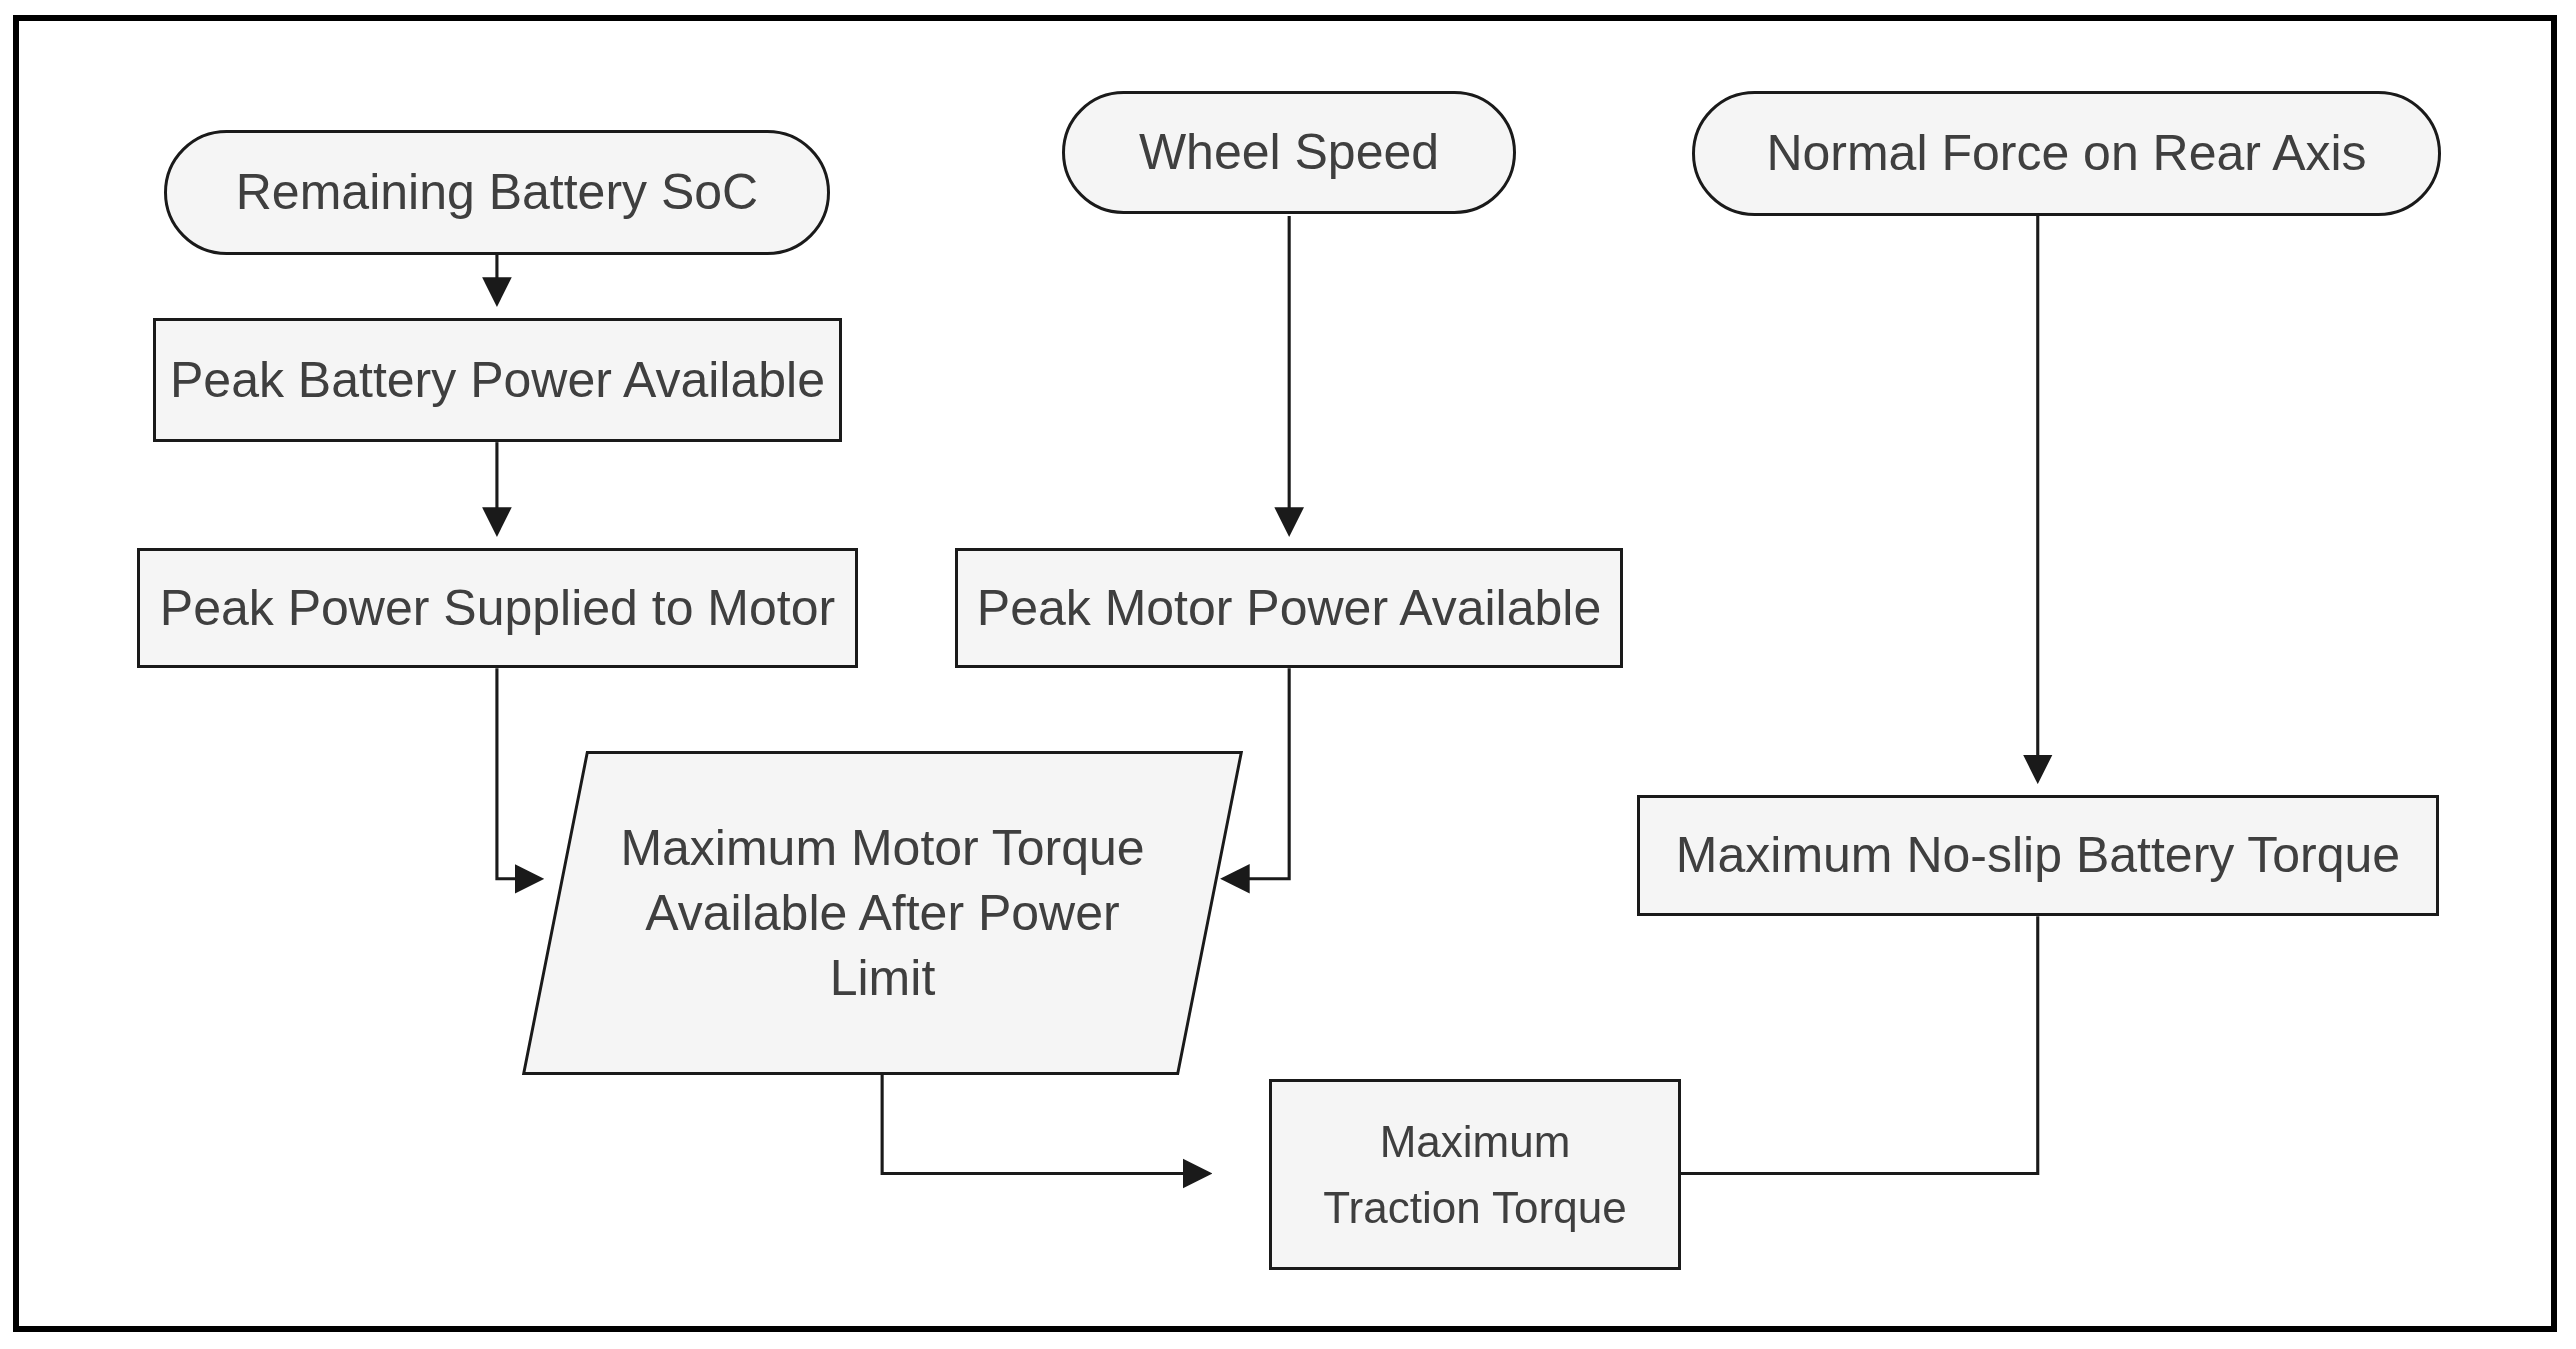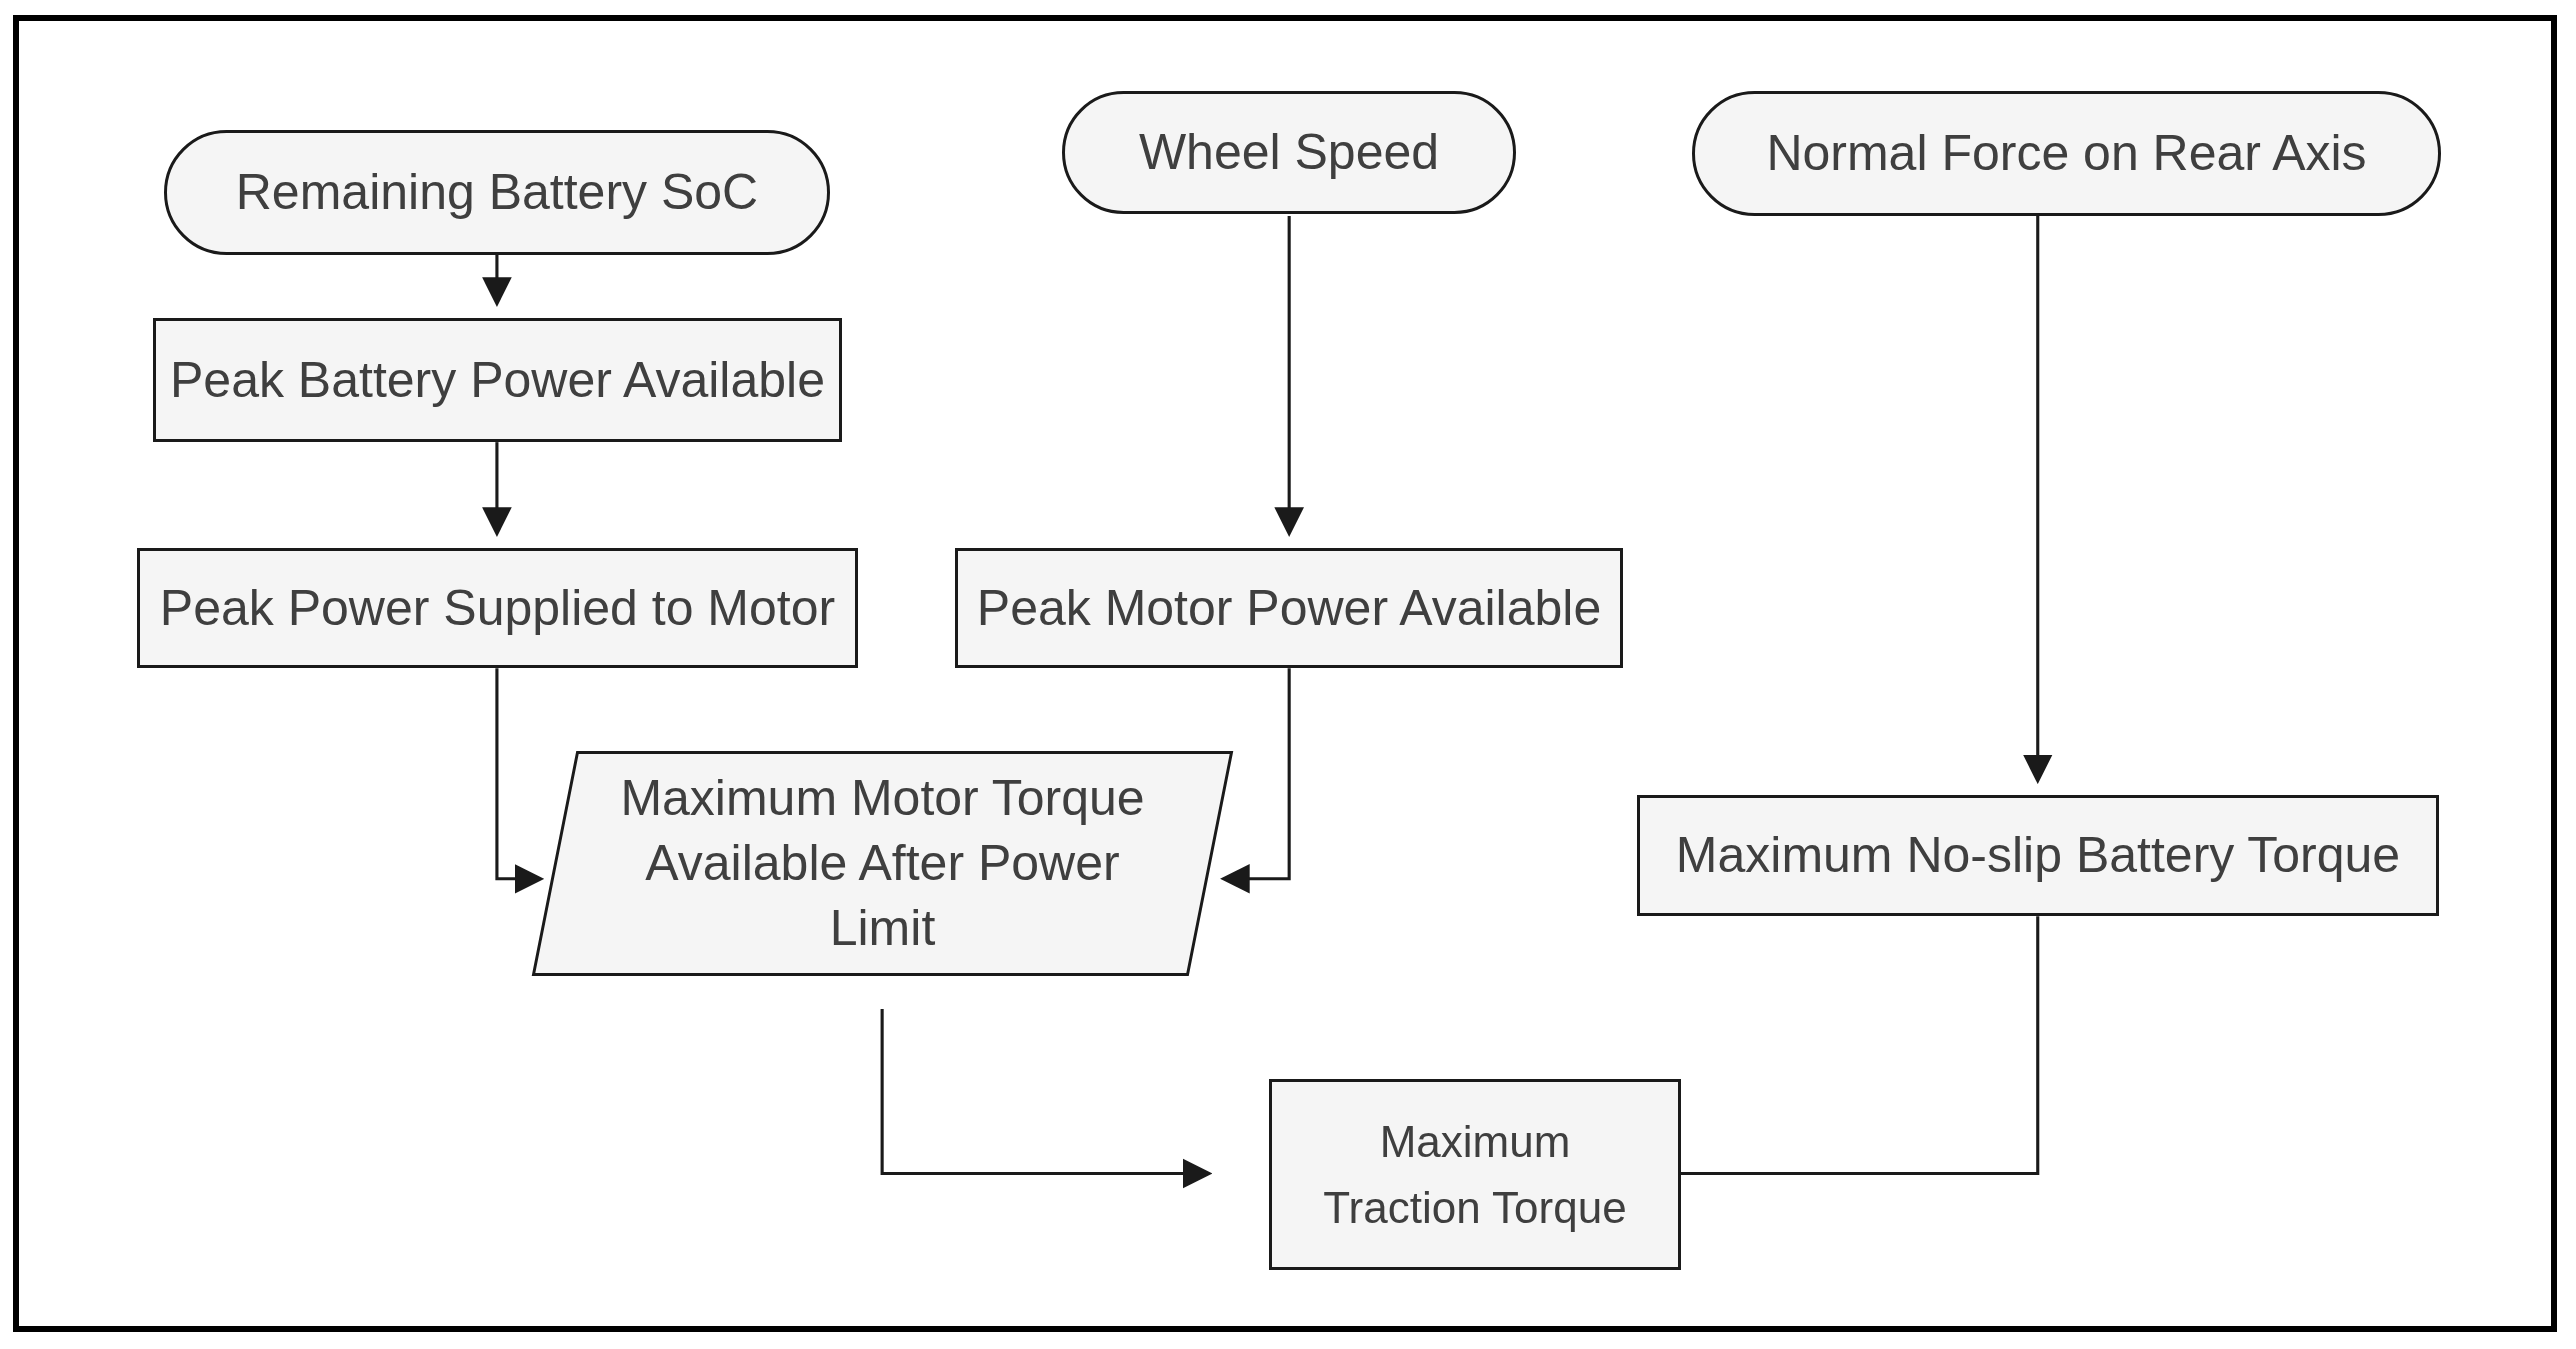--- a/index.html
+++ b/index.html
@@ -106,21 +106,21 @@
   </div>
 
   <div class="node" style="left:955px; top:548px; width:668px; height:120px;">
     <span>Peak Motor Power Available</span>
   </div>
 
   <div class="node stadium" style="left:1692px; top:91px; width:749px; height:125px;">
     <span>Normal Force on Rear Axis</span>
   </div>
 
-  <div class="para-wrap" style="left:554px; top:751px; width:657px; height:225px;">
+  <div class="para-wrap" style="left:554px; top:751px; width:657px; height:324px;">
     <div class="para-bg"></div>
     <div class="para-text">
       <span class="ln">Maximum Motor Torque</span>
       <span class="ln">Available After Power</span>
       <span class="ln">Limit</span>
     </div>
   </div>
 
   <div class="node" style="left:1637px; top:795px; width:802px; height:121px;">
     <span>Maximum No-slip Battery Torque</span>

